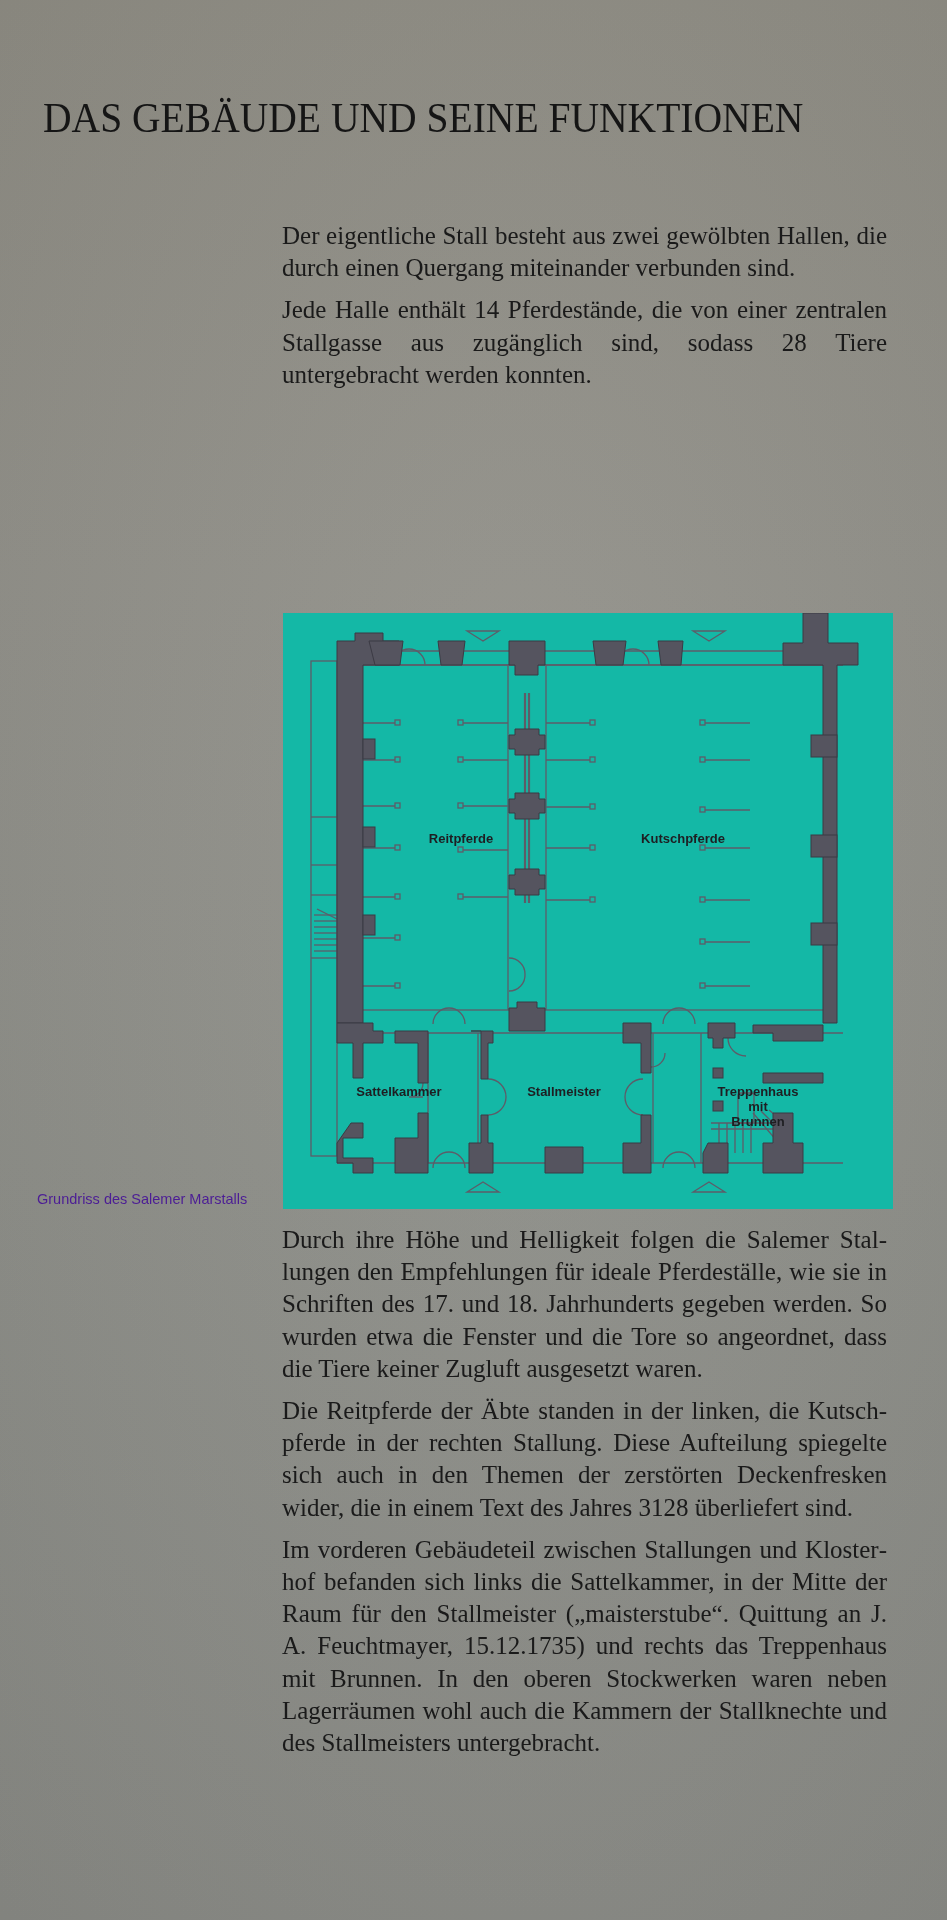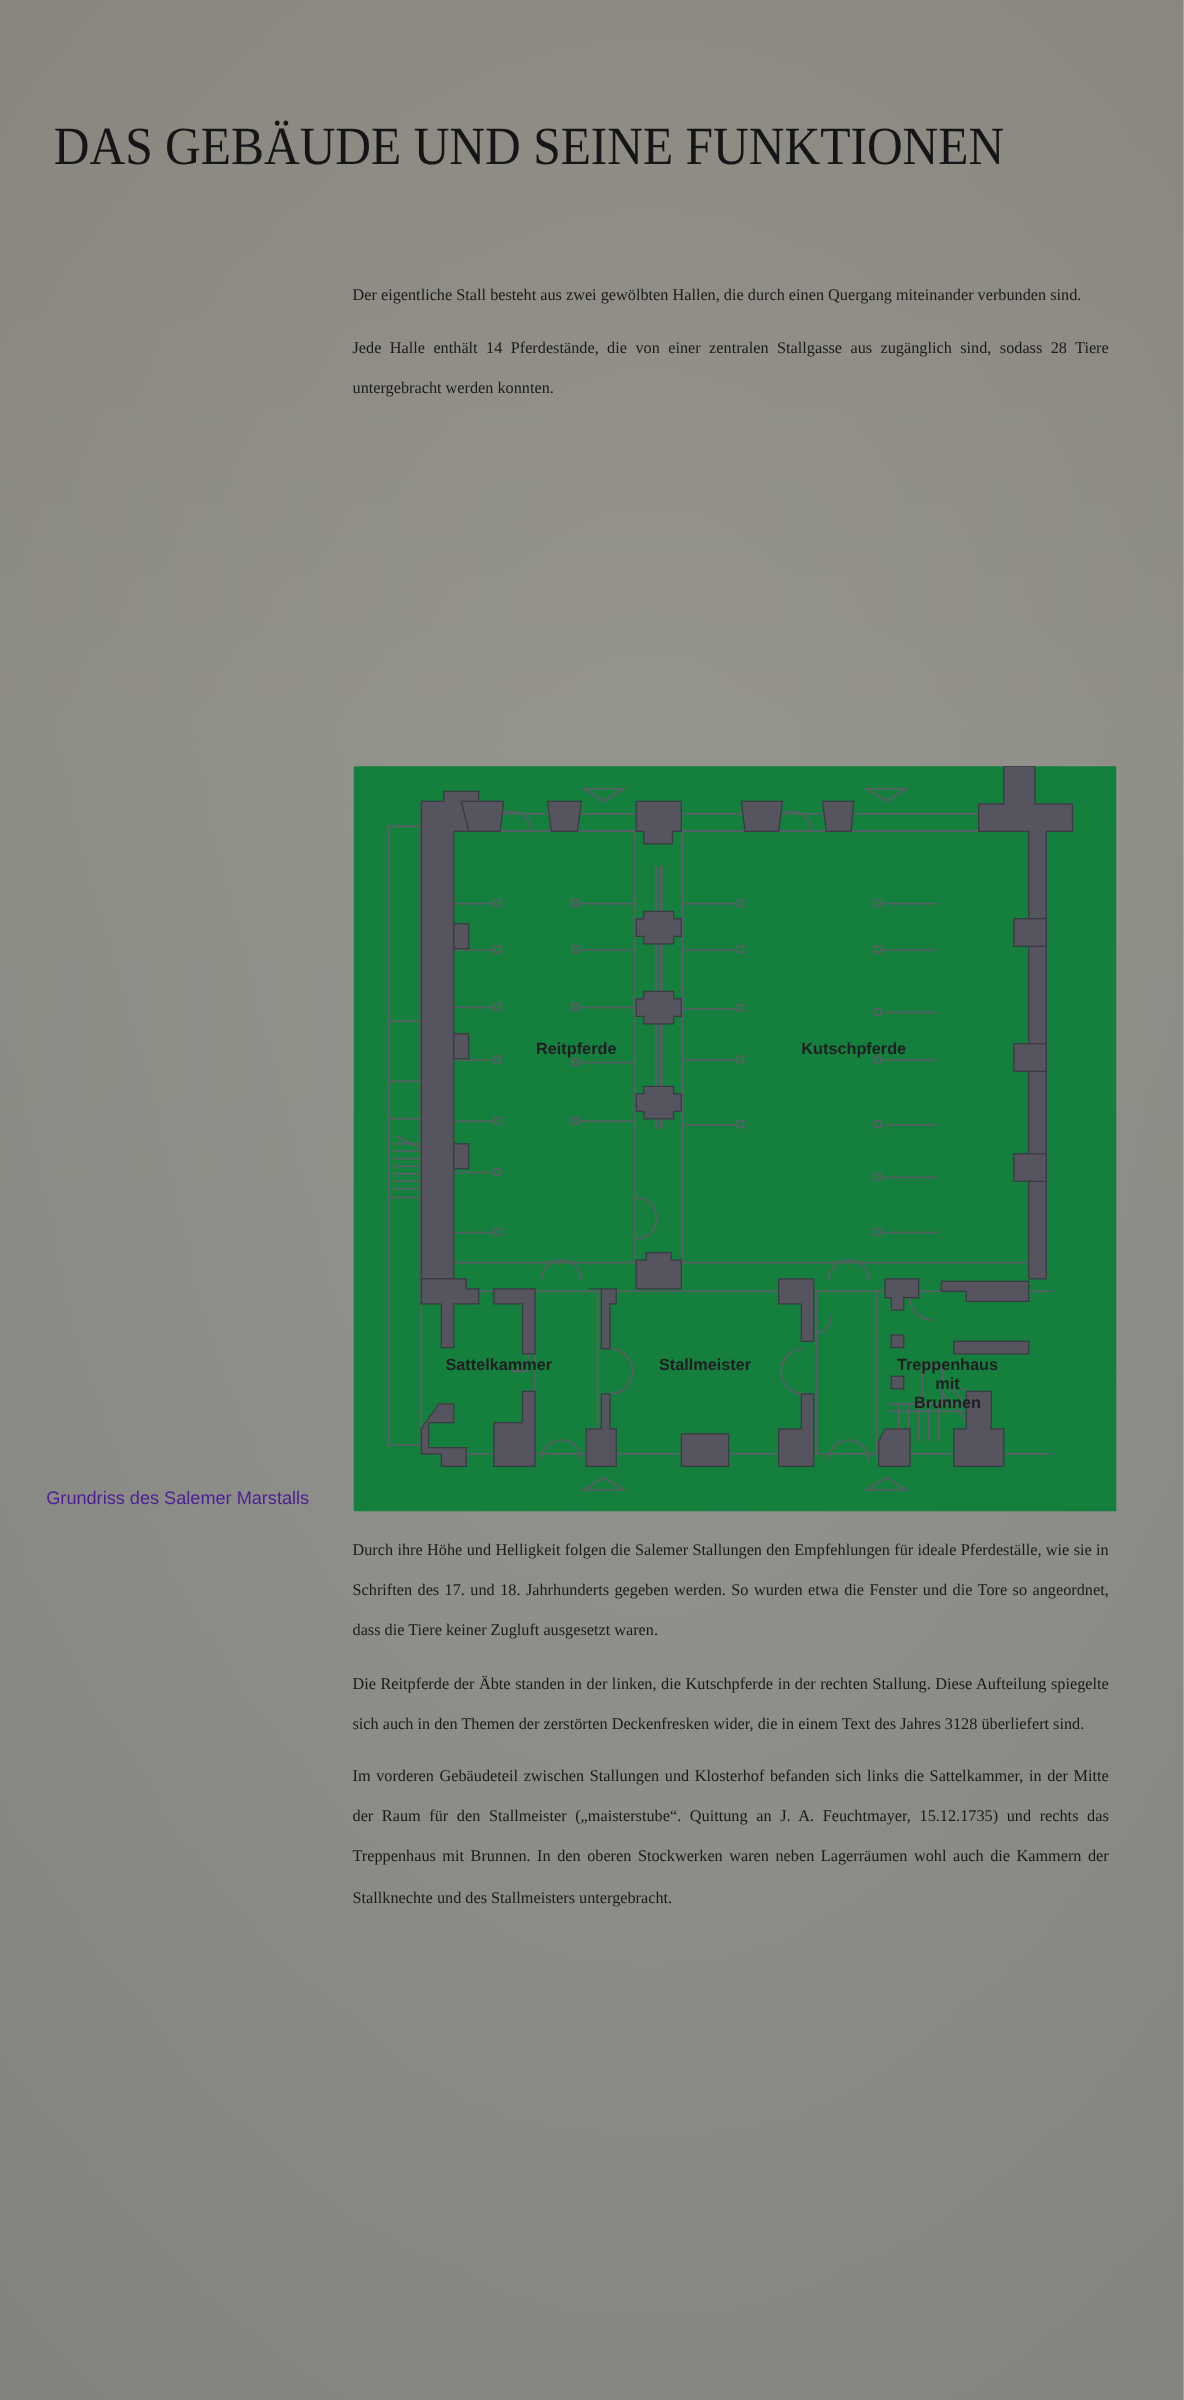--- a/index.html
+++ b/index.html
@@ -29,37 +29,37 @@
     font-weight: normal;
     white-space: nowrap;
     transform: scaleX(0.92);
     transform-origin: left top;
     color: #151515;
   }
   .textblock {
     position: absolute;
     left: 282px;
     width: 605px;
-    font-size: 13px;
+    font-size: 25px;
     line-height: 32.2px;
     text-align: justify;
     hyphens: manual;
   }
   .textblock p {
     margin: 0 0 10px 0;
   }
   .block1 { top: 220px; }
   .block2 { top: 1224px; }
   .plan-panel {
     position: absolute;
     left: 283px;
     top: 613px;
     width: 610px;
     height: 596px;
-    background: #15803d;
+    background: #14b8a6;
   }
   .plan-panel svg {
     position: absolute;
     left: 0; top: 0;
   }
   .caption {
     position: absolute;
     left: 37px;
     top: 1191px;
     font-family: "Liberation Sans", "DejaVu Sans", sans-serif;

